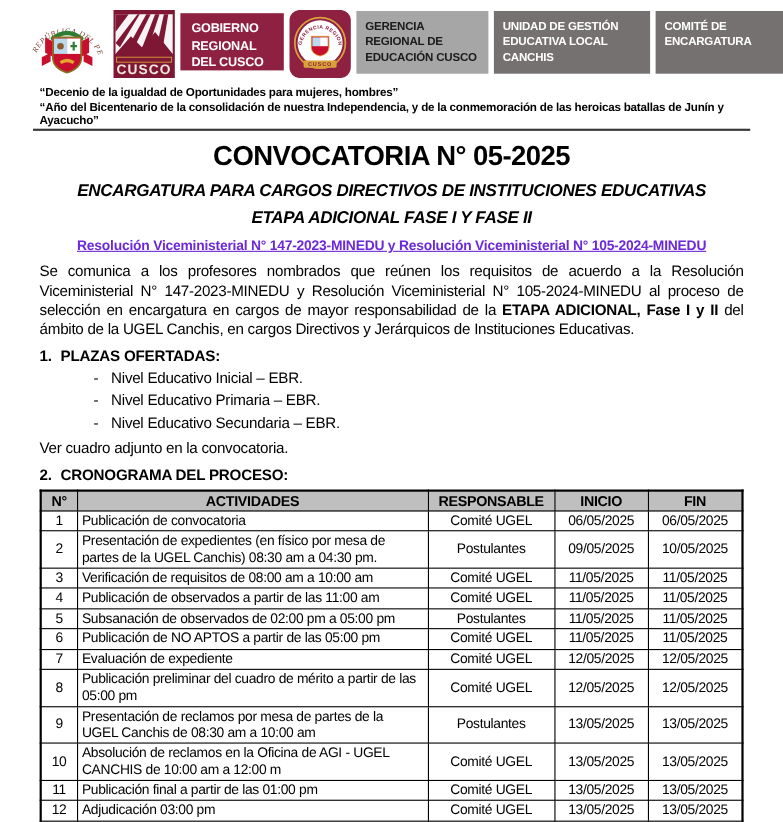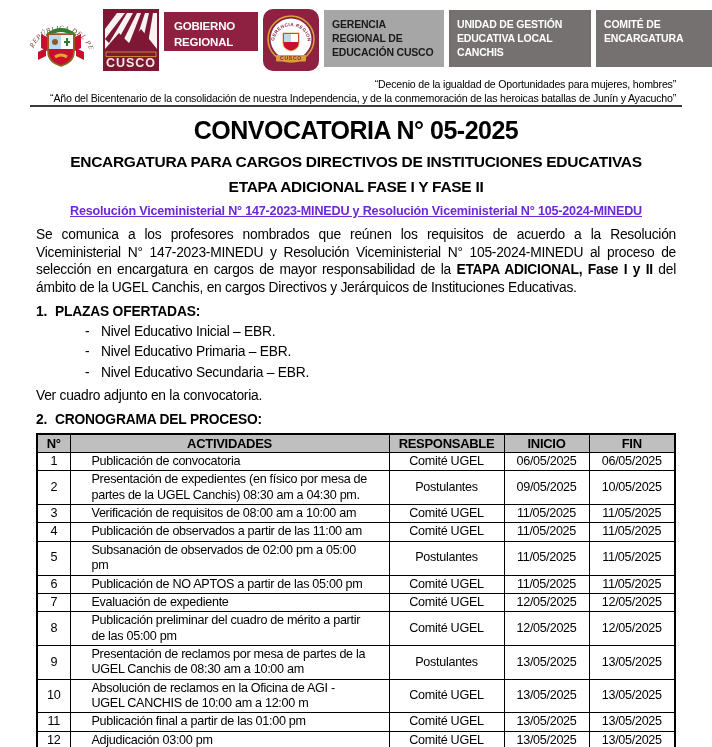--- a/index.html
+++ b/index.html
@@ -4,39 +4,39 @@
 <style>
   * { margin:0; padding:0; box-sizing:border-box; }
   html,body { width:712px; height:747px; background:#fff; overflow:hidden;
     font-family:"Liberation Sans", sans-serif; color:#000; }
   .page { padding:8px 36px 0 36px; }
 
   
   .logo-row { display:flex; align-items:flex-start; gap:5px; margin-left:-12px; height:66px; }
   .coat { width:74px; height:64px; flex:0 0 auto; }
   .cusco-logo { width:56px; height:62px; flex:0 0 auto; margin-top:1px; }
-  .gob-box { width:94px; height:39px; background:#8E2041; color:#fff; font-weight:bold;
+  .gob-box { width:94px; height:52px; background:#8E2041; color:#fff; font-weight:bold;
     font-size:11.5px; line-height:1.35; padding:7px 0 0 10px; margin-top:4px;
     letter-spacing:-0.2px; flex:0 0 auto; }
   .seal { width:56px; height:62px; flex:0 0 auto; margin-top:1px; }
   .hdr-box { height:57px; margin-top:2px; font-weight:bold; font-size:10.5px;
     line-height:1.35; padding:7px 6px 0 8px; letter-spacing:-0.2px; flex:0 0 auto; }
   .hdr-box.light { background:#A6A6A6; color:#1a1a1a; width:120px; }
   .hdr-box.dark  { background:#767171; color:#fff; }
   .hdr-box.b2 { width:142px; }
   .hdr-box.b3 { width:128px; }
 
-  .quotes { margin-top:4px; text-align:right; font-weight:normal; }
+  .quotes { margin-top:4px; text-align:left; font-weight:bold; }
   .quote1 { font-size:10.6px; letter-spacing:-0.2px; }
   .quote2 { font-size:10.6px; letter-spacing:-0.2px; margin-top:2px; }
   .top-rule { border:0; border-top:2.5px solid #3b3b3b; margin:1px -6px 0 -6px; }
 
   
   .title { text-align:center; font-weight:bold; font-size:25px; letter-spacing:-0.5px; margin-top:9px; }
-  .subtitle { text-align:center; font-weight:bold; font-size:15.5px; letter-spacing:-0.3px; margin-top:8px; }
+  .subtitle { text-align:center; font-weight:bold; font-size:15.5px; letter-spacing:-0.3px; margin-top:8px;font-style:italic; }
   .subtitle2 { margin-top:7px; }
   .resolution { text-align:center; font-weight:bold; font-size:12.6px; letter-spacing:-0.2px;
     color:#6d28d9; text-decoration:underline; margin-top:8px; }
 
   
   .intro { margin-top:8px; font-size:13.8px; line-height:1.28; text-align:justify; letter-spacing:-0.25px; }
   .intro b { letter-spacing:-0.25px; }
 
   .sec-heading { display:flex; font-weight:bold; font-size:13.8px; letter-spacing:-0.2px; margin-top:7px; }
   .sec-heading .num { width:19px; flex:0 0 auto; }
@@ -44,21 +44,21 @@
   .bullet { display:flex; font-size:13.8px; line-height:1.5; letter-spacing:-0.25px; }
   .bullet .dash { width:16px; flex:0 0 auto; }
   .note { font-size:13.8px; letter-spacing:-0.25px; margin-top:2px; line-height:1.4; }
 
   
   table.crono { border-collapse:collapse; margin-top:6px; width:638px;
     border:2px solid #000; table-layout:fixed; }
   .crono th { background:#BFBFBF; border:1px solid #000; font-size:13px; font-weight:bold;
     letter-spacing:-0.3px; padding:1px 2px; text-align:center; }
   .crono td { border:1px solid #000; font-size:12.6px; letter-spacing:-0.3px;
-    line-height:1.22; padding:1px 21px; vertical-align:middle; height:17px; }
+    line-height:1.22; padding:1px 4px; vertical-align:middle; height:17px; }
   .crono td.c-num, .crono td.c-resp, .crono td.c-date { text-align:center; padding:1px 2px; }
   .crono td.c-act { text-align:left; }
 </style>
 </head>
 <body>
 
 <div class="page">
 
   <div class="logo-row">
 

